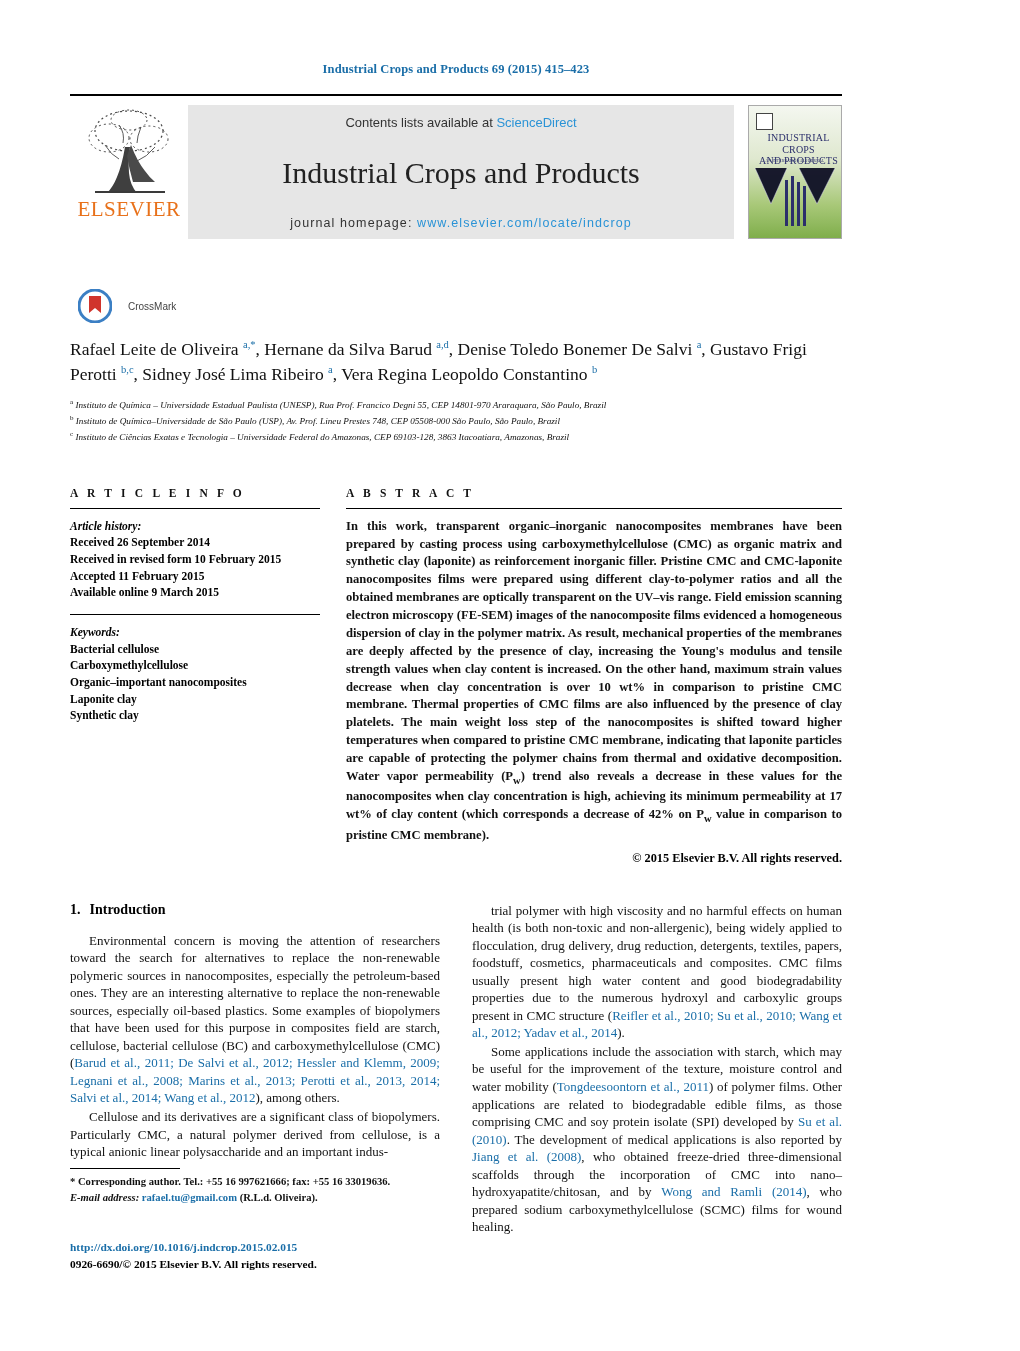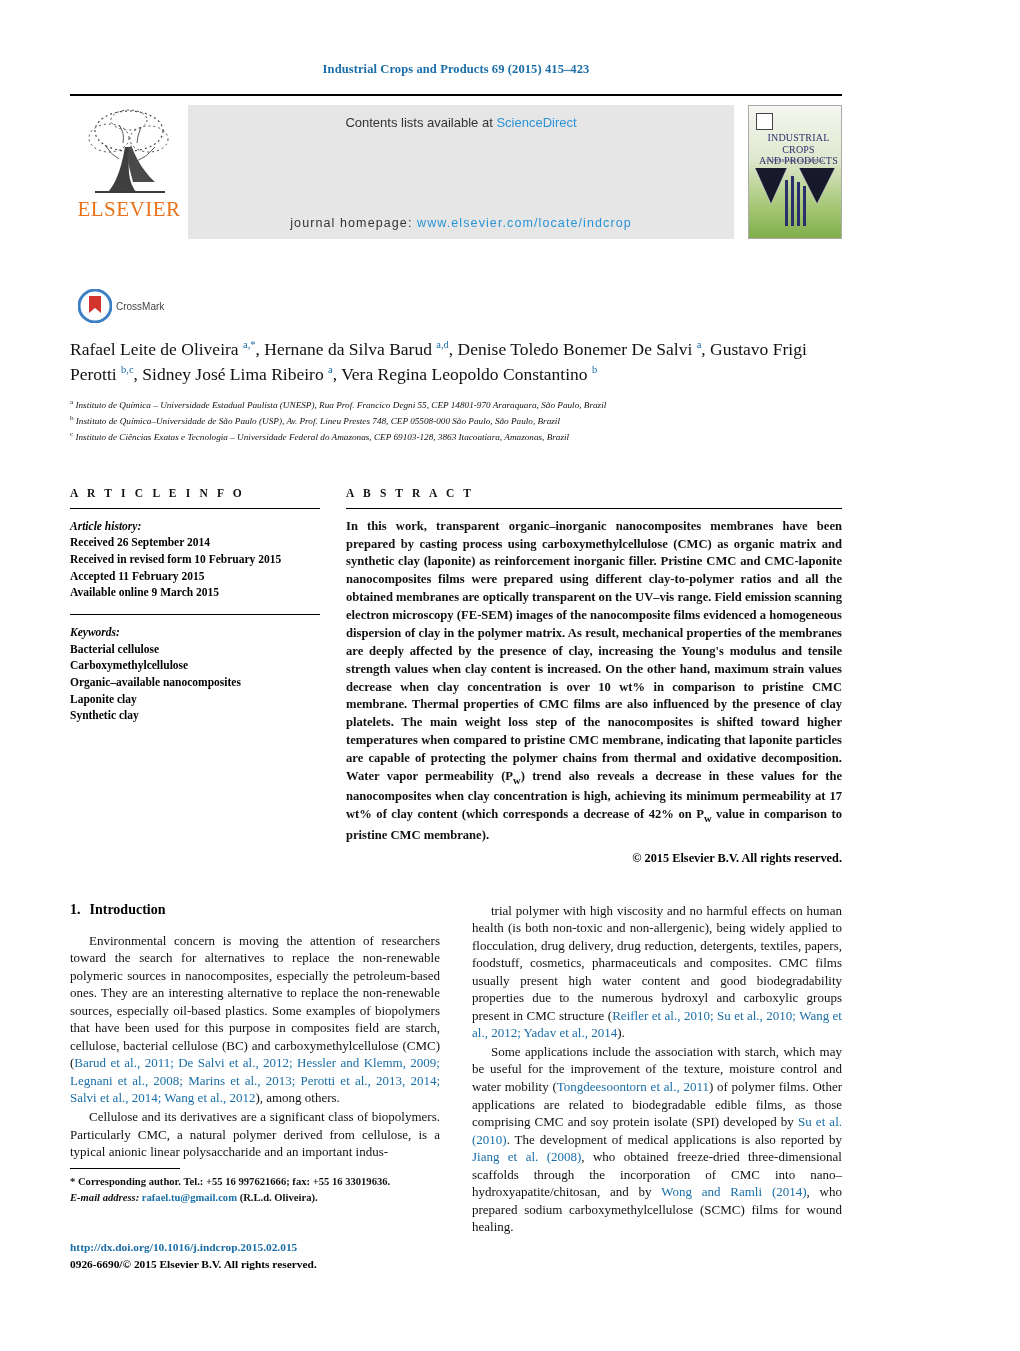--- a/index.html
+++ b/index.html
@@ -151,21 +151,21 @@
     color: #111;
     flex: 1 1 auto;
     max-width: 790px;
     margin: 0;
   }
   .crossmark {
     flex: 0 0 100px;
     margin-left: 8px;
     display: flex;
     align-items: center;
-    gap: 4px;
+    gap: 16px;
     margin-top: 4px;
   }
   .crossmark-text {
     font-family: "Liberation Sans", sans-serif;
     font-size: 10px;
     color: #444;
   }
   
   .authors {
     margin: 14px 70px 0 70px;
@@ -343,20 +343,21 @@
           </g>
         </svg>
       </div>
       <div class="elsevier-word">ELSEVIER</div>
     </div>
 
     <div class="journal-band">
       <div class="contents-line">
         <span>Contents lists available at </span><span class="sd">ScienceDirect</span>
       </div>
+      <div class="journal-title">Industrial Crops and Products</div>
       <div class="homepage-line">
         <span>journal homepage: </span><span class="url">www.elsevier.com/locate/indcrop</span>
       </div>
     </div>
 
     <div class="cover-thumb">
       <div class="cover-logo-box"></div>
       <div class="cover-title">
         <div>INDUSTRIAL CROPS</div>
         <div>AND PRODUCTS</div>
@@ -409,21 +410,21 @@
           <div>Received in revised form 10 February 2015</div>
           <div>Accepted 11 February 2015</div>
           <div>Available online 9 March 2015</div>
         </div>
       <div class="info-gap"></div>
       <div class="rule"></div>
       <div class="info-label">Keywords:</div>
       <div class="info-list">
           <div>Bacterial cellulose</div>
           <div>Carboxymethylcellulose</div>
-          <div>Organic–available nanocomposites</div>
+          <div>Organic–important nanocomposites</div>
           <div>Laponite clay</div>
           <div>Synthetic clay</div>
         </div>
     </div>
 
     <div class="col-abstract">
       <div class="sec-head">A B S T R A C T</div>
       <div class="rule"></div>
       <div class="abstract-body">In this work, transparent organic–inorganic nanocomposites membranes have been prepared by casting process using carboxymethylcellulose (CMC) as organic matrix and synthetic clay (laponite) as reinforcement inorganic filler. Pristine CMC and CMC-laponite nanocomposites films were prepared using different clay-to-polymer ratios and all the obtained membranes are optically transparent on the UV–vis range. Field emission scanning electron microscopy (FE-SEM) images of the nanocomposite films evidenced a homogeneous dispersion of clay in the polymer matrix. As result, mechanical properties of the membranes are deeply affected by the presence of clay, increasing the Young's modulus and tensile strength values when clay content is increased. On the other hand, maximum strain values decrease when clay concentration is over 10 wt% in comparison to pristine CMC membrane. Thermal properties of CMC films are also influenced by the presence of clay platelets. The main weight loss step of the nanocomposites is shifted toward higher temperatures when compared to pristine CMC membrane, indicating that laponite particles are capable of protecting the polymer chains from thermal and oxidative decomposition. Water vapor permeability (P<sub>w</sub>) trend also reveals a decrease in these values for the nanocomposites when clay concentration is high, achieving its minimum permeability at 17 wt% of clay content (which corresponds a decrease of 42% on P<sub>w</sub> value in comparison to pristine CMC membrane).</div>
       <div class="copyright">© 2015 Elsevier B.V. All rights reserved.</div>

